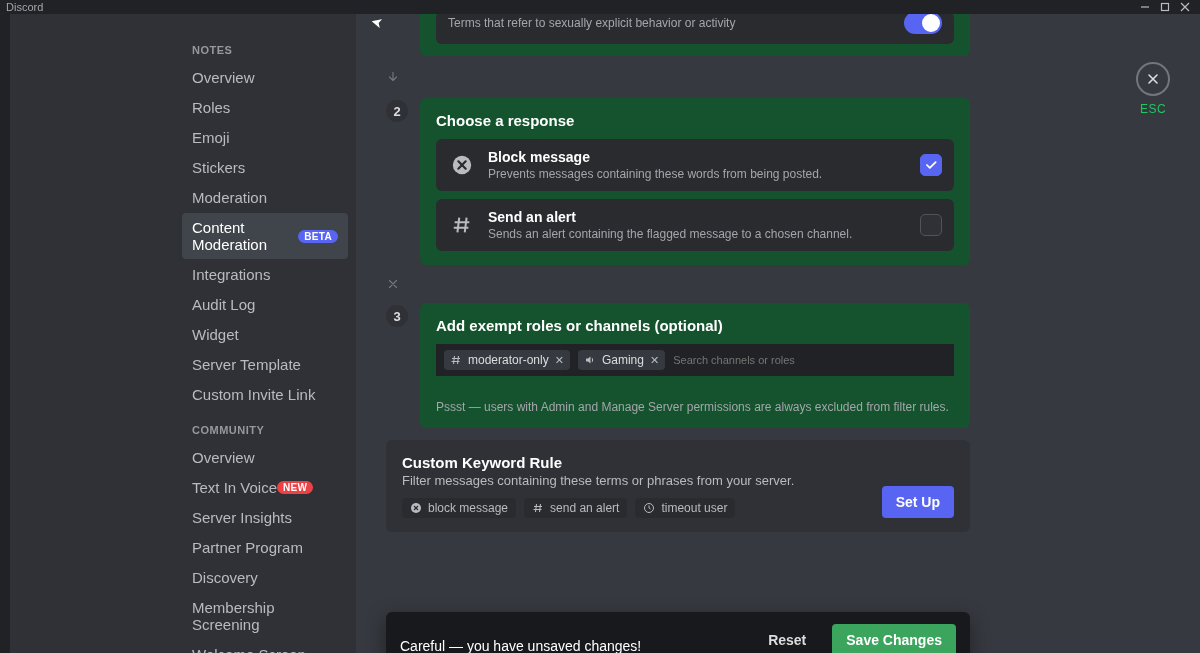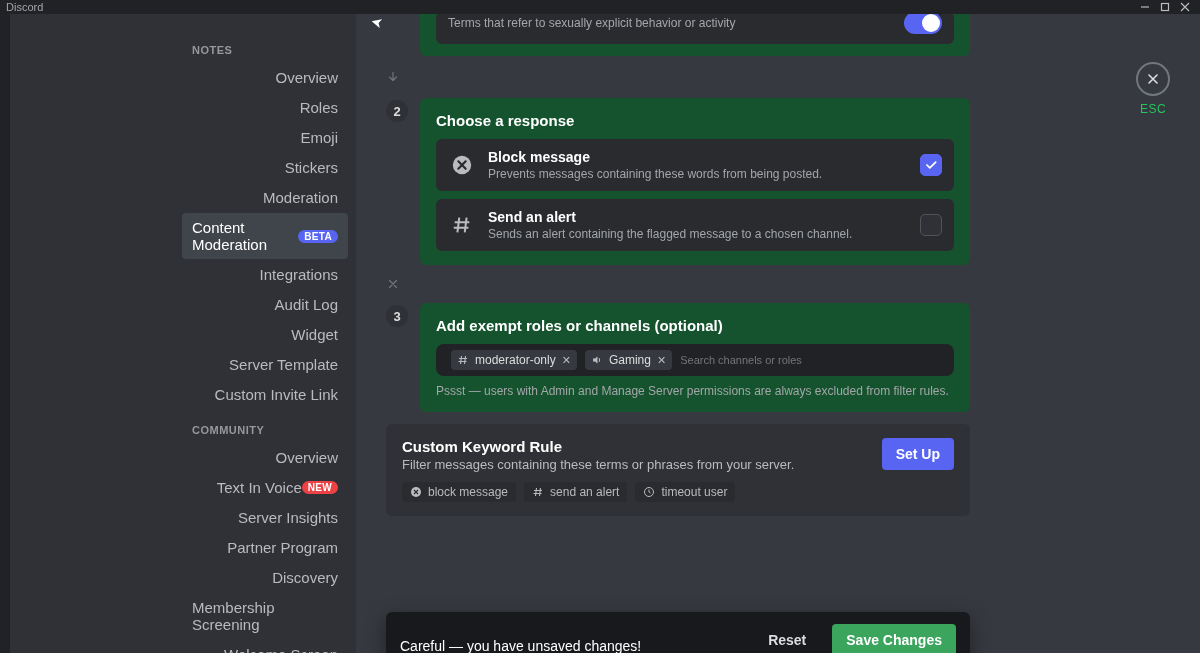--- a/index.html
+++ b/index.html
@@ -12,21 +12,21 @@
   .titlebar .winbtn { width:18px; height:14px; display:flex; align-items:center; justify-content:center; color:#b9bbbe; font-size:10px; }
 
   .app { flex:1; display:flex; background:#36393f; position:relative; }
 
   
   .rail { width:10px; background:#202225; }
 
   
   .sidebar { width:346px; background:#2f3136; padding:16px 8px 16px 172px; overflow:hidden; }
   .side-head { color:#96989d; font-size:11px; font-weight:700; letter-spacing:0.5px; padding:14px 10px 6px 10px; text-transform:uppercase; }
-  .side-item { display:flex; align-items:center; justify-content:flex-end; color:#b9bbbe; font-size:15px; padding:6px 10px; border-radius:4px; margin:1px 0; cursor:pointer; }
+  .side-item { display:flex; align-items:center; justify-content:flex-start; color:#b9bbbe; font-size:15px; padding:6px 10px; border-radius:4px; margin:1px 0; cursor:pointer; }
   .side-item.active { background:#40444b; color:#fff; }
   .badge { font-size:10px; font-weight:700; padding:1px 6px; border-radius:8px; color:#fff; letter-spacing:0.3px; }
   .badge.beta { background:#5865f2; }
   .badge.new  { background:#ed4245; }
 
   
   .main { flex:1; background:#36393f; position:relative; overflow:hidden; }
   .content { position:absolute; left:30px; top:0; width:584px; display:flex; flex-direction:column; gap:12px; }
 
   .card { background:#14532d; border-radius:6px; padding:14px 16px; }
@@ -41,29 +41,29 @@
   .opt-icon { width:28px; height:28px; display:flex; align-items:center; justify-content:center; color:#b9bbbe; }
   .opt-text { flex:1; }
   .opt-title { color:#fff; font-weight:600; font-size:14px; }
   .opt-desc  { color:#a3a6aa; font-size:12px; margin-top:2px; }
   .chk { width:22px; height:22px; border-radius:5px; border:1px solid #4f545c; background:#2f3136; display:flex; align-items:center; justify-content:center; color:#fff; }
   .chk.on { background:#5865f2; border-color:#5865f2; }
 
   .arrow-between { text-align:center; color:#72767d; font-size:14px; padding:2px 0; }
 
   
-  .chipbar { background:#202225; border-radius:8px; padding:6px 15px; display:flex; align-items:center; gap:8px; flex-wrap:wrap; }
+  .chipbar { background:#202225; border-radius:0; padding:6px 8px; display:flex; align-items:center; gap:8px; flex-wrap:wrap; }
   .chip { background:#36393f; border-radius:4px; padding:3px 6px; display:flex; align-items:center; gap:6px; color:#dcddde; font-size:12px; }
   .chip .x { color:#b9bbbe; font-size:11px; cursor:pointer; }
   .chip-icon { color:#b9bbbe; display:flex; }
   .search-input { flex:1; background:transparent; border:none; outline:none; color:#dcddde; font-size:11px; min-width:160px; }
-  .hint { color:#a3a6aa; font-size:12px; margin-top:8px; }
-
-  
-  .kw-card { background:#2f3136; border-radius:6px; padding:14px 16px; display:flex; align-items:flex-start; gap:16px; }
+  .hint { color:#a3a6aa; font-size:12px; margin-top:24px; }
+
+  
+  .kw-card { background:#2f3136; border-radius:6px; padding:14px 16px; display:flex; align-items:flex-end; gap:16px; }
   .kw-left { flex:1; }
   .kw-title { color:#fff; font-weight:700; font-size:15px; }
   .kw-desc  { color:#b9bbbe; font-size:13px; margin-top:2px; }
   .kw-pills { display:flex; gap:8px; margin-top:10px; }
   .pill { background:#292b2f; border-radius:4px; padding:3px 8px; display:flex; align-items:center; gap:6px; color:#b9bbbe; font-size:12px; }
   .btn { border:none; border-radius:4px; font-size:14px; font-weight:600; padding:8px 14px; cursor:pointer; color:#fff; }
   .btn.primary { background:#5865f2; }
   .btn.success { background:#3ba55d; }
   .btn.link { background:transparent; color:#dcddde; }
 

